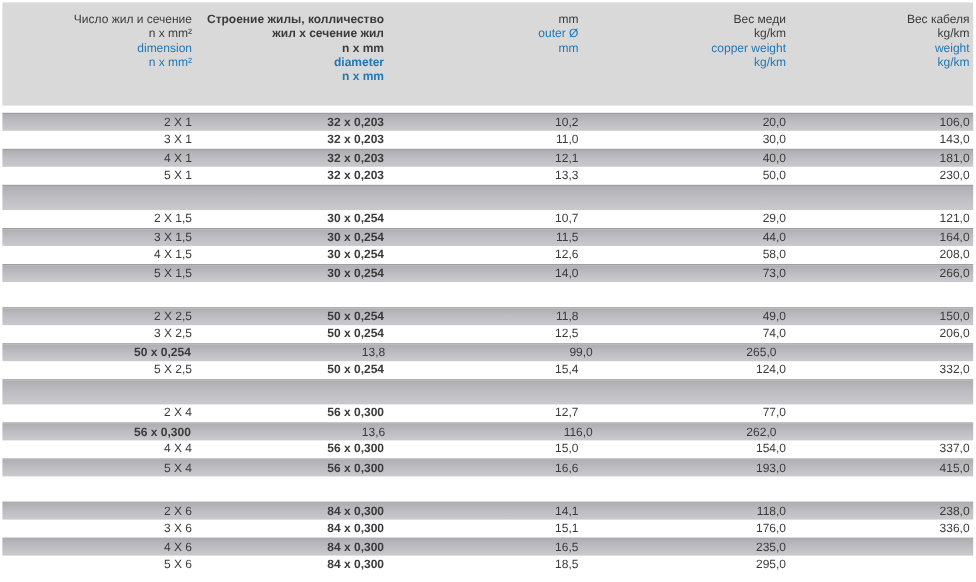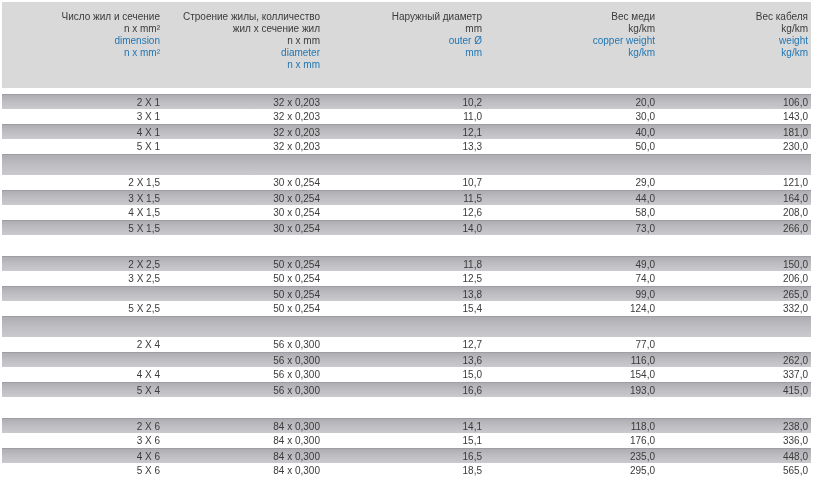--- a/index.html
+++ b/index.html
@@ -25,26 +25,25 @@
   .tbody { margin:6px 2px 0 2px; }
   .row {
     display:flex; align-items:center;
     height:15px;
     font-size:10px; color:#3b3b3b;
     box-sizing:border-box;
   }
   .row.gray, .sep.gray {
     background:linear-gradient(180deg,#aeaeb2 0%,#bdbdc1 45%,#cacace 100%);
     border-top:1px solid #9d9da3;
-    justify-content:flex-end;
   }
   .sep { height:21px; box-sizing:border-box; }
   .cell { box-sizing:border-box; padding-right:3px; text-align:right; white-space:nowrap; }
   .c1 { width:161px; }
-  .c2 { width:160px; }
+  .c2 { width:160px;font-weight:bold; }
   .c3 { width:162px; }
   .c4 { width:173px; }
   .c5 { width:153px; }
 </style>
 </head>
 <body>
 
 <div class="page">
 
   <div class="thead">
@@ -55,21 +54,20 @@
       <div class="hline-en">n x mm²</div>
     </div>
     <div class="hcell c2">
       <div class="hline-ru">Строение жилы, колличество</div>
       <div class="hline-ru">жил x сечение жил</div>
       <div class="hline-ru">n x mm</div>
       <div class="hline-en">diameter</div>
       <div class="hline-en">n x mm</div>
     </div>
     <div class="hcell c3">
-      <div class="hline-ru">Наружный диаметр</div>
       <div class="hline-ru">mm</div>
       <div class="hline-en">outer Ø</div>
       <div class="hline-en">mm</div>
     </div>
     <div class="hcell c4">
       <div class="hline-ru">Вес меди</div>
       <div class="hline-ru">kg/km</div>
       <div class="hline-en">copper weight</div>
       <div class="hline-en">kg/km</div>
     </div>
@@ -207,24 +205,22 @@
       <div class="cell c2">84 x 0,300</div>
       <div class="cell c3">15,1</div>
       <div class="cell c4">176,0</div>
       <div class="cell c5">336,0</div>
     </div>
       <div class="row gray">
       <div class="cell c1">4 X 6</div>
       <div class="cell c2">84 x 0,300</div>
       <div class="cell c3">16,5</div>
       <div class="cell c4">235,0</div>
-      <div class="cell c5">448,0</div>
     </div>
       <div class="row white">
       <div class="cell c1">5 X 6</div>
       <div class="cell c2">84 x 0,300</div>
       <div class="cell c3">18,5</div>
       <div class="cell c4">295,0</div>
-      <div class="cell c5">565,0</div>
     </div>
     </div>
 
 </div>
 
 </body></html>

